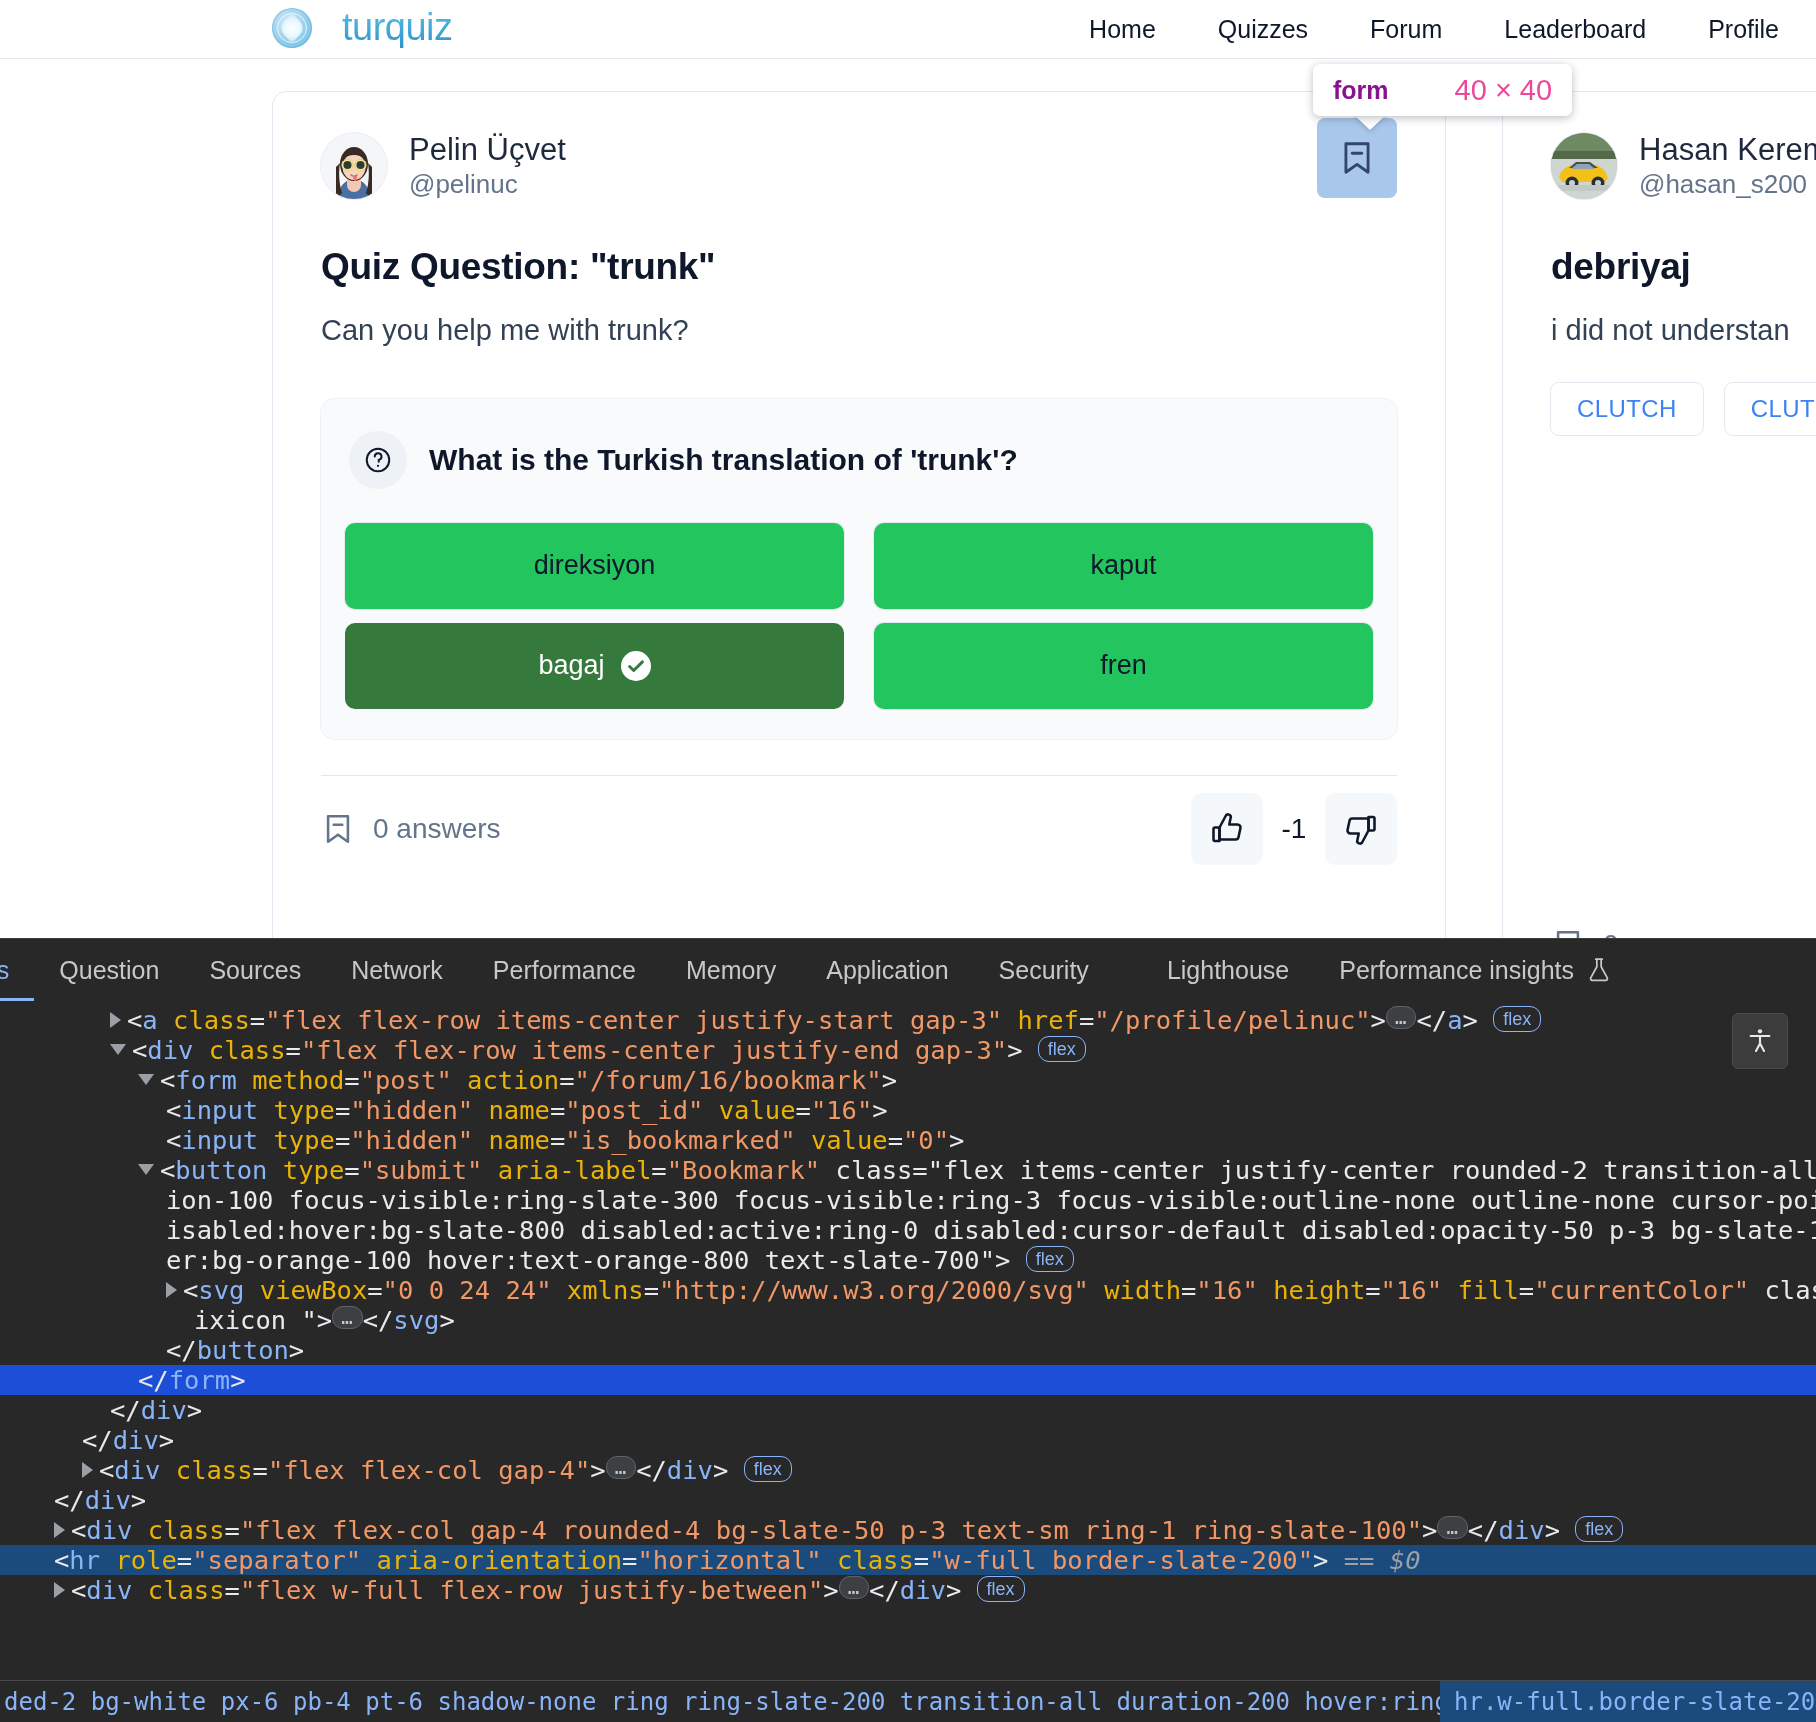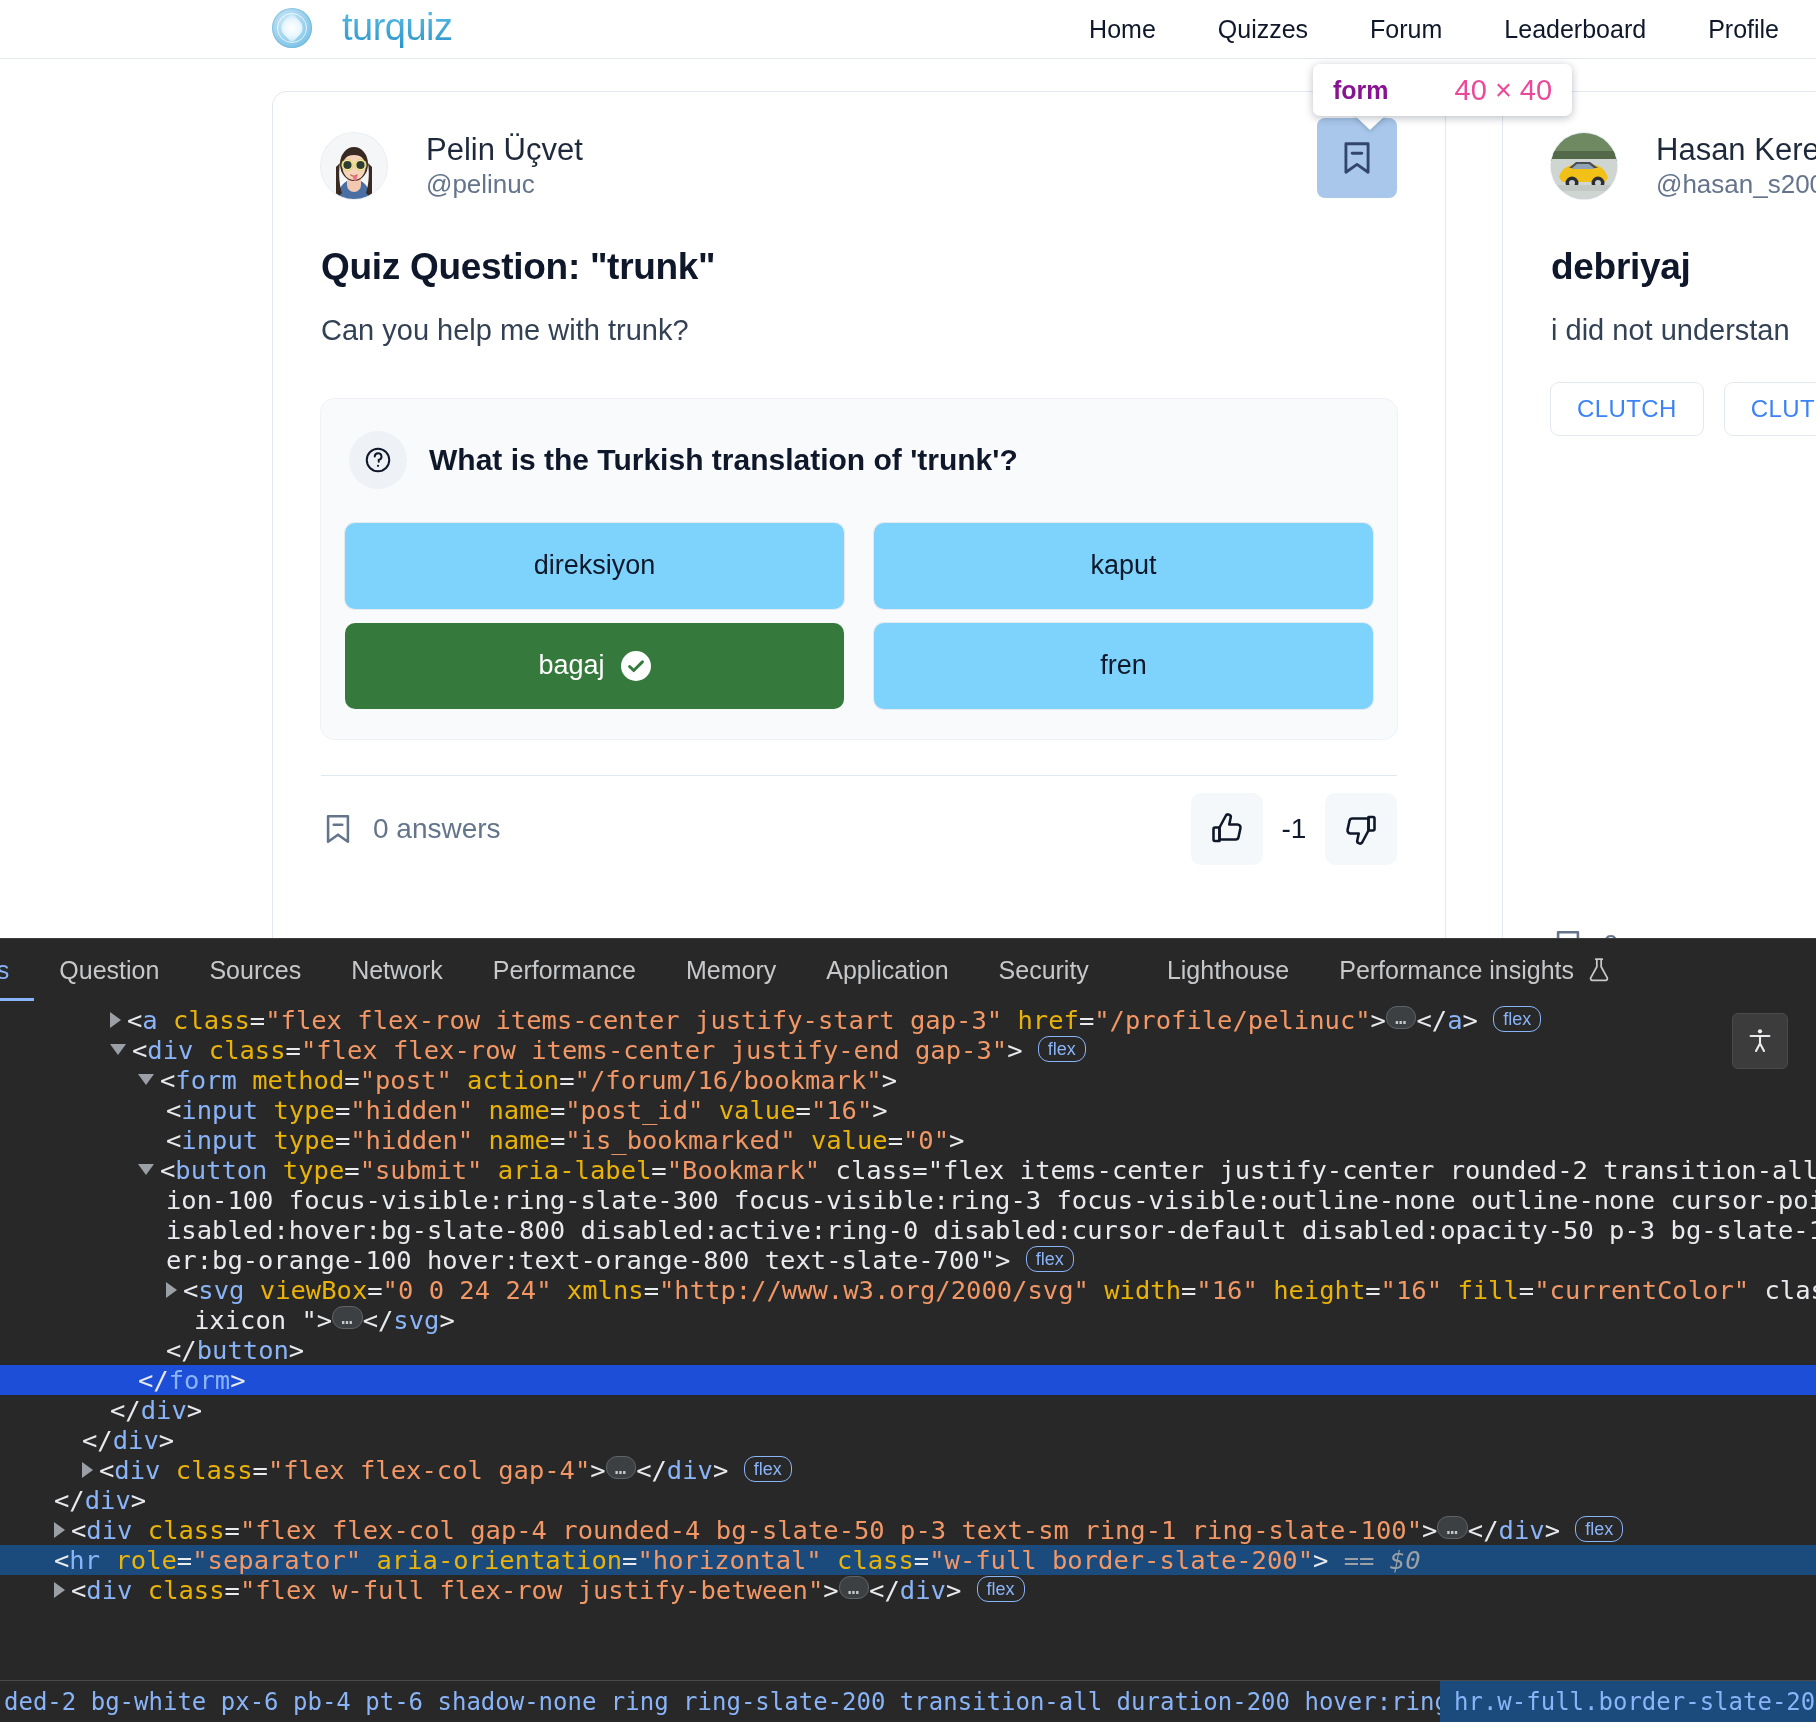--- a/index.html
+++ b/index.html
@@ -46,21 +46,21 @@
   .feed { position:absolute; left:0; top:60px; width:1816px; height:878px; }
   .card {
     position:absolute; background:#fff; border-radius:14px;
     box-shadow:0 0 0 1px #e2e8f0;
   }
   .card.main { left:273px; top:32px; width:1172px; height:880px; }
   .card.side { left:1503px; top:32px; width:600px; height:880px; }
 
   .card-inner { padding:40px 48px 0 48px; position:relative; }
 
-  .author-row { display:flex; align-items:center; gap:39px; }
+  .author-row { display:flex; align-items:center; gap:22px; }
   .avatar { width:66px; height:66px; border-radius:50%; flex:0 0 auto; overflow:hidden;
             background:#f1f5f9; box-shadow:0 0 0 1px #e9edf3; position:relative; }
   .avatar svg { display:block; width:100%; height:100%; }
   .author-name { font-size:31px; font-weight:400; color:#1e293b; line-height:1.18; white-space:nowrap; }
   .author-handle { font-size:26px; color:#64748b; line-height:1.2; white-space:nowrap; }
 
   .bookmark-btn {
     position:absolute; right:48px; top:26px;
     width:80px; height:80px; border-radius:8px; background:#f1f5f9;
     display:flex; align-items:center; justify-content:center; color:#334155; cursor:pointer;
@@ -75,21 +75,21 @@
   .quiz-box {
     margin-top:52px; background:#f8fafc; border-radius:14px;
     box-shadow:0 0 0 1px #eef2f6; padding:28px 24px 30px 24px;
   }
   .quiz-q { display:flex; align-items:center; gap:22px; padding:4px 0 0 4px;text-align:center; }
   .q-icon { width:58px; height:58px; border-radius:50%; background:#eef2f7;
             display:flex; align-items:center; justify-content:center; color:#0f172a; flex:0 0 auto; }
   .quiz-q-text { font-size:30px; font-weight:600; color:#0f172a; white-space:nowrap; }
   .options { margin-top:34px; display:grid; grid-template-columns:1fr 1fr; gap:14px 30px; }
   .opt {
-    height:86px; border-radius:10px; background:#7dd3fc; box-shadow:0 0 0 1px #e5eaf0;
+    height:86px; border-radius:10px; background:#22c55e; box-shadow:0 0 0 1px #e5eaf0;
     display:flex; align-items:center; justify-content:center; gap:16px;
     font-size:27px; color:#0f172a; cursor:pointer;
   }
   .opt.correct { background:#357a3c; color:#fff; box-shadow:none; font-weight:500; }
   .check { width:30px; height:30px; border-radius:50%; background:#fff; color:#357a3c;
            display:flex; align-items:center; justify-content:center; flex:0 0 auto; }
 
   .divider { margin-top:36px; height:1px; background:#e2e8f0; width:100%; }
 
   .footer-row { margin-top:0; height:106px; display:flex; align-items:center; justify-content:space-between; }

